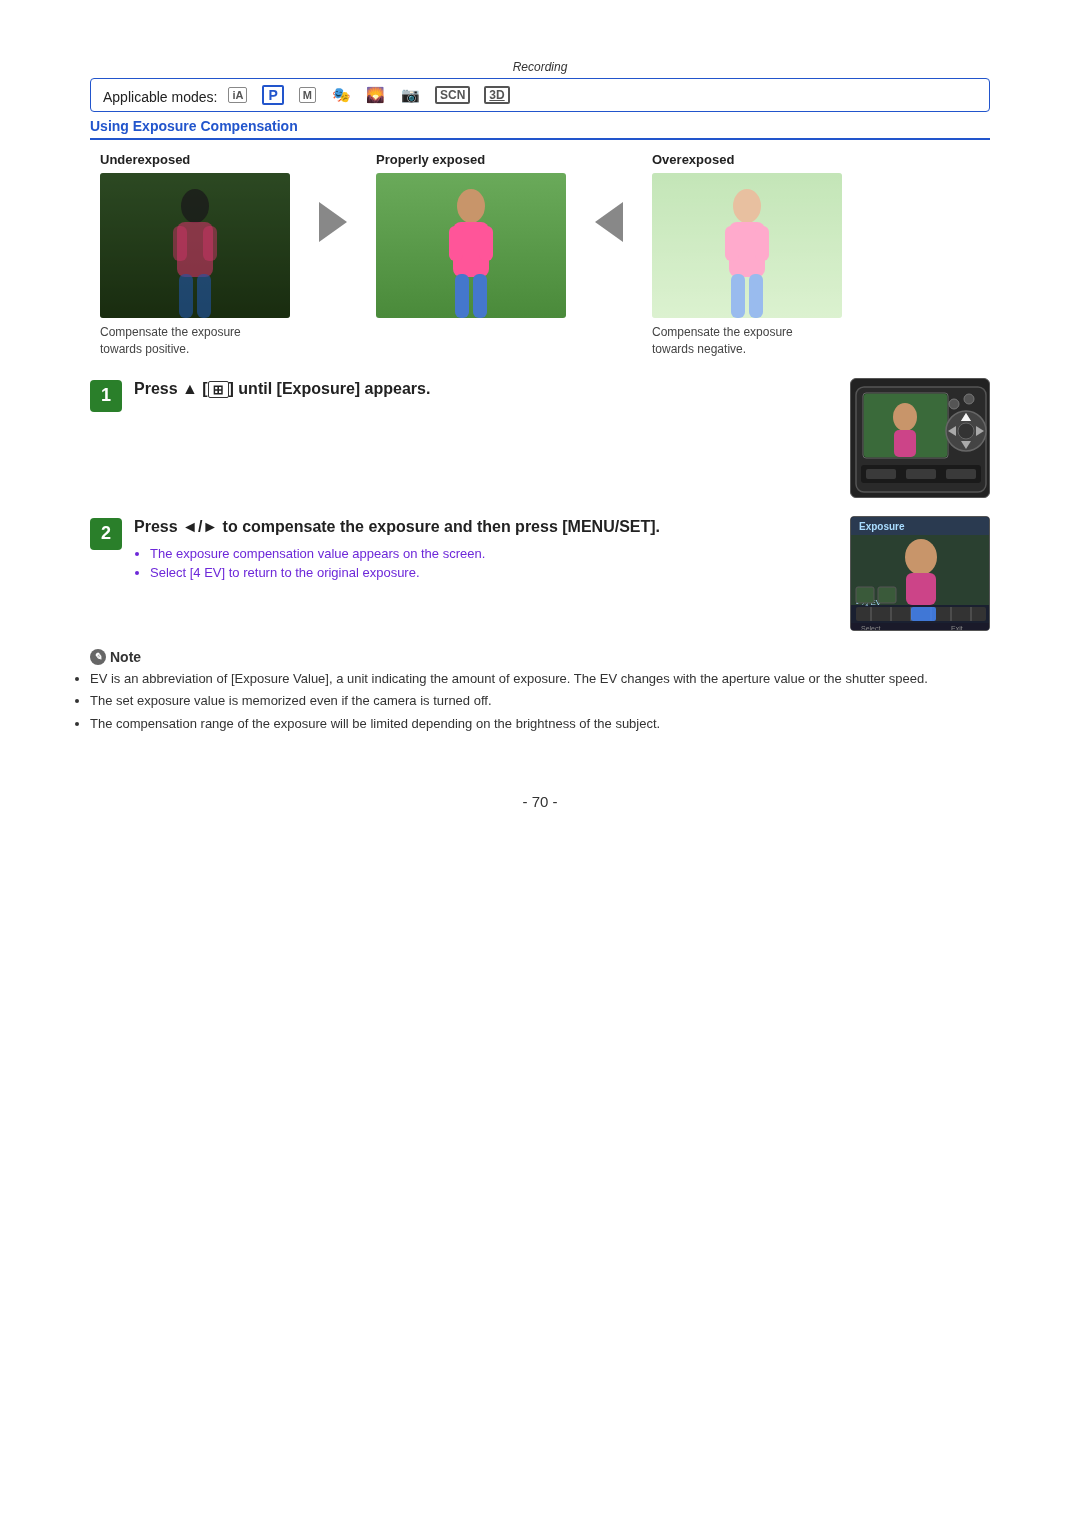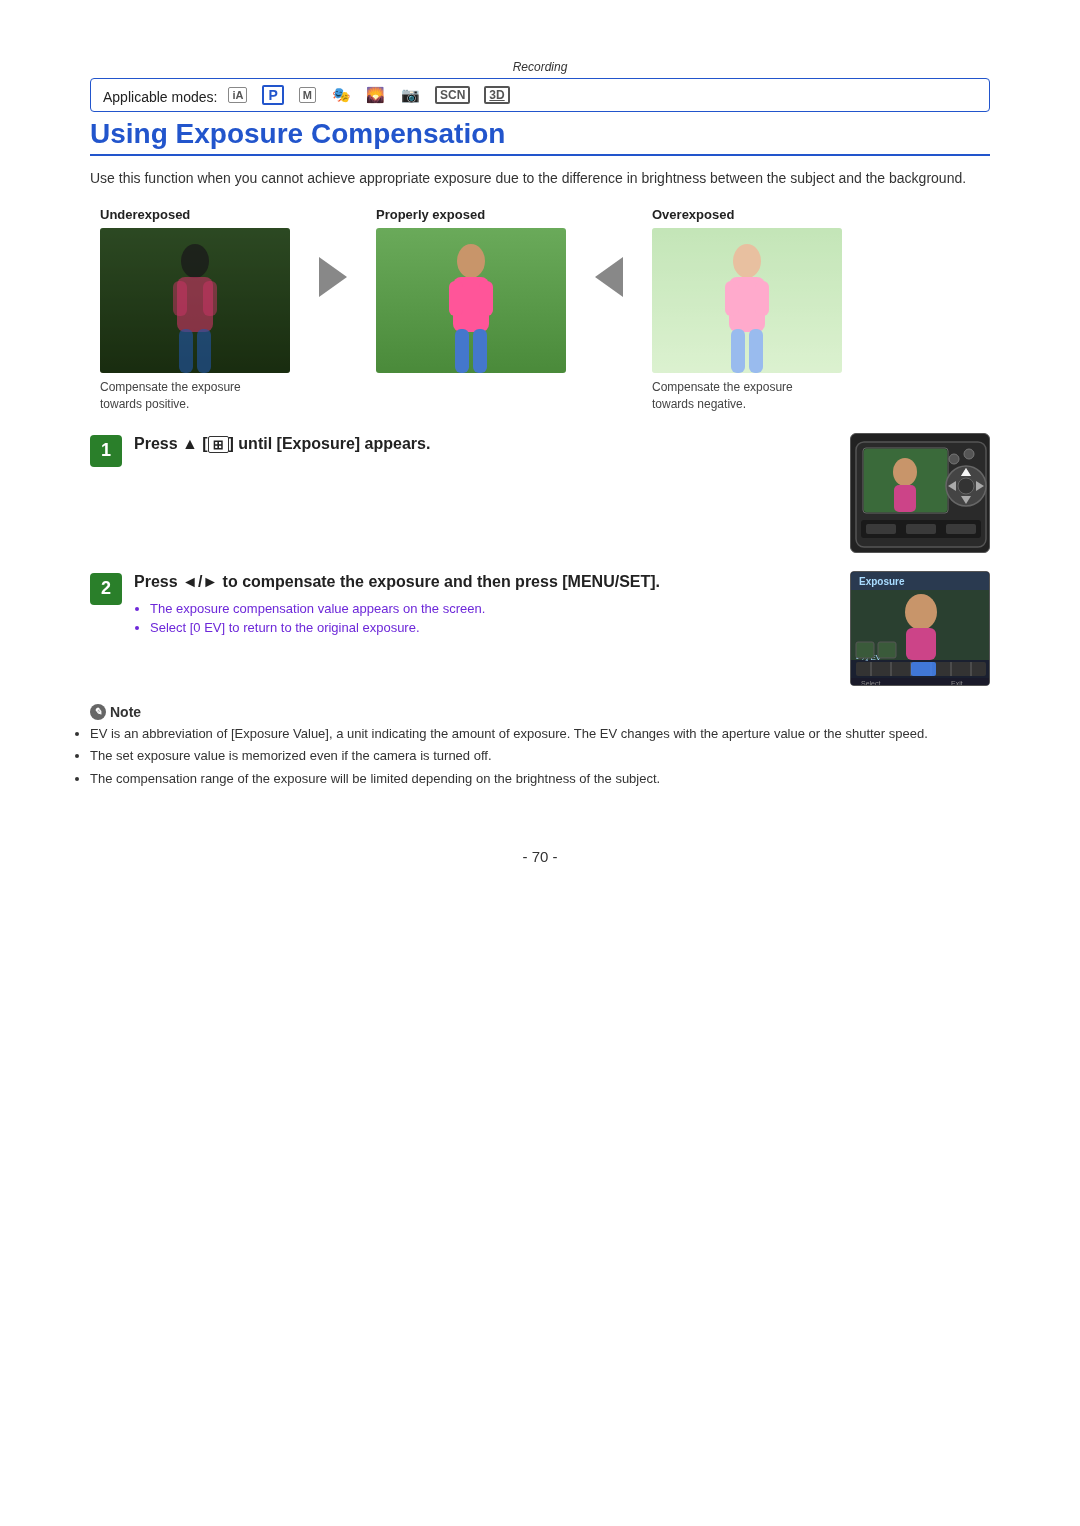--- a/index.html
+++ b/index.html
@@ -56,21 +56,21 @@
     .mode-3d {
       border: 2px solid #555;
       color: #555;
       font-weight: bold;
       padding: 0 3px;
       border-radius: 2px;
       font-size: 12px;
       text-decoration: underline;
     }
     .section-title {
-      font-size: 28px;
+      font-size: 14px;
       font-weight: bold;
       color: #2255cc;
       border-bottom: 2px solid #2255cc;
       padding-bottom: 4px;
       margin-bottom: 12px;
     }
     .description {
       font-size: 14px;
       color: #333;
       line-height: 1.5;
@@ -273,21 +273,20 @@
       <span class="inline-icon" style="font-size:15px;">📷</span>
 
       <span class="mode-scn">SCN</span>
 
       <span class="mode-3d">3D</span>
     </span>
   </div>
 
   <div class="section-title">Using Exposure Compensation</div>
 
-  <div class="description">Use this function when you cannot achieve appropriate exposure due to the difference in brightness between the subject and the background.</div>
 
   <div class="exposure-examples">
 
     <div class="example-item">
       <div class="example-label">Underexposed</div>
       <div class="photo-canvas">
         <div class="photo-bg-proper" style="background: linear-gradient(to bottom, #4a7a3a 0%, #2a4a1a 100%);"></div>
         <div class="dark-overlay"></div>
 
         <svg width="60" height="130" style="position:absolute;bottom:0;left:50%;transform:translateX(-50%)" viewBox="0 0 60 130">
@@ -403,21 +402,21 @@
   <div class="step-block">
     <div class="step-row" style="width:100%; align-items:flex-start;">
       <div style="display:flex; align-items:flex-start; flex:1; gap:12px;">
         <div class="step-number">2</div>
         <div class="step-content">
           <div class="step-instruction">
             Press ◄/► to compensate the exposure and then press [MENU/SET].
           </div>
           <ul class="step-subnotes">
             <li>The exposure compensation value appears on the screen.</li>
-            <li>Select [0 EV] to return to the original exposure.</li>
+            <li>Select [4 EV] to return to the original exposure.</li>
           </ul>
         </div>
       </div>
 
       <div class="step-image">
         <div style="width:140px; height:115px; background:#1a1a3a; border-radius:4px; position:relative; overflow:hidden; border:1px solid #555;">
           <svg width="140" height="115" viewBox="0 0 140 115" style="position:absolute;top:0;left:0;">
 
             <rect width="140" height="115" fill="#1a2030"></rect>
 

